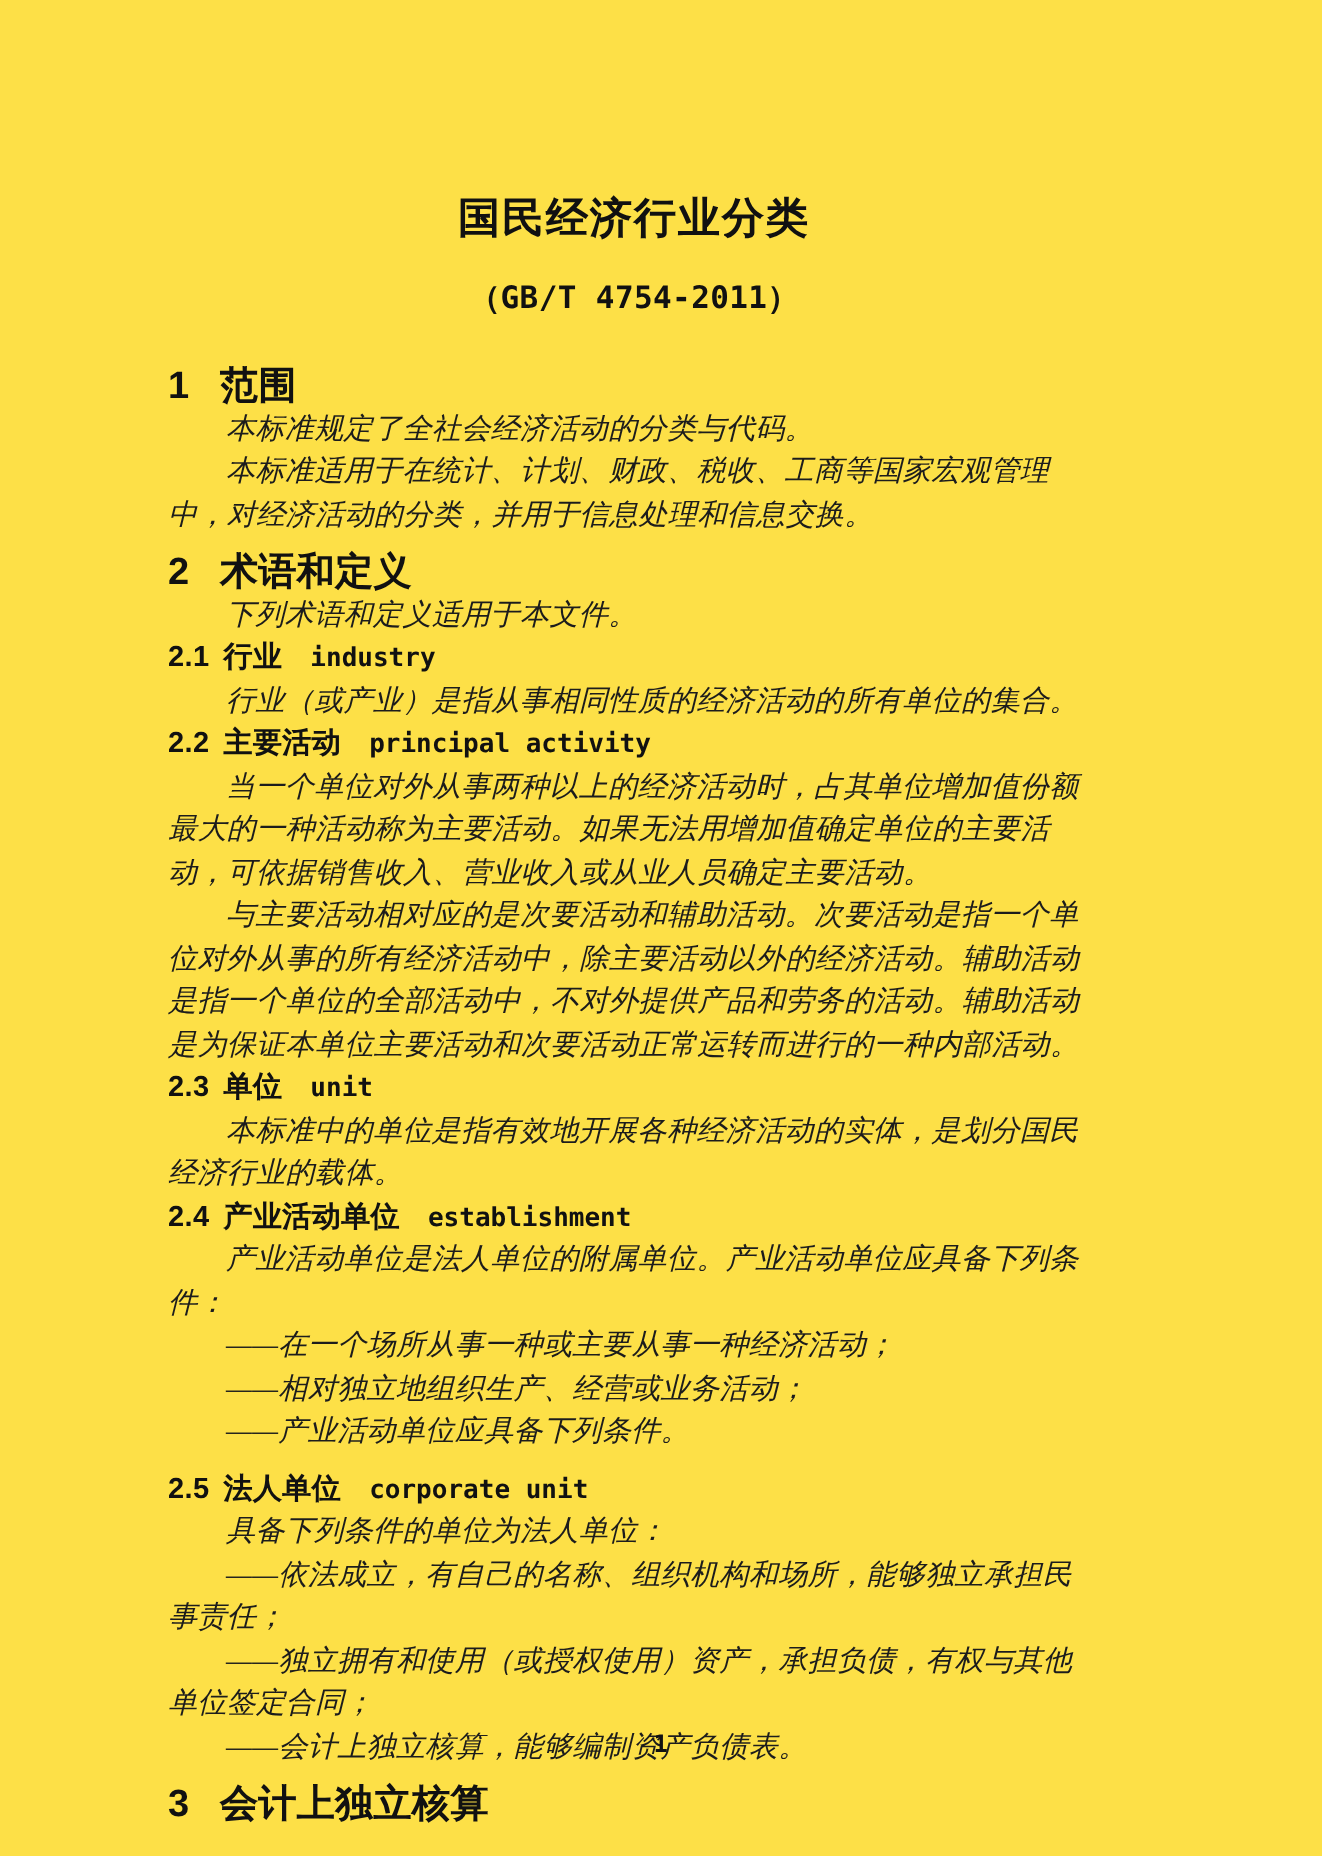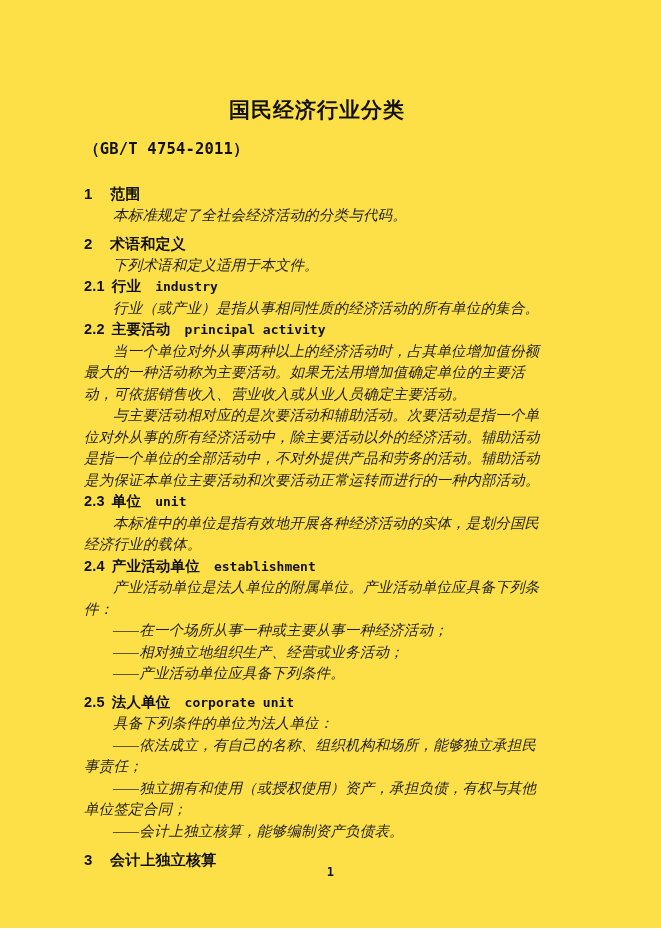--- a/index.html
+++ b/index.html
@@ -20,32 +20,32 @@
   .doc-title {
     text-align:center;
     font-family:"Liberation Sans","DejaVu Sans",sans-serif;
     font-weight:700;
     font-size:21px;
     line-height:24px;
     letter-spacing:1px;
     color:#111;
   }
   .doc-subtitle {
-    text-align:left;
+    text-align:center;
     font-family:"DejaVu Sans Mono","Liberation Mono",monospace;
     font-weight:700;
     font-size:15.5px;
     line-height:22px;
     margin-top:16px;
     color:#111;
   }
   .h-sec {
     font-family:"Liberation Sans","DejaVu Sans",sans-serif;
     font-weight:700;
-    font-size:15px;
+    font-size:19px;
     line-height:21.5px;
     color:#111;
   }
   .h-sec .num { display:inline-block; min-width:26px; }
   .h-sub {
     font-family:"Liberation Sans","DejaVu Sans",sans-serif;
     font-weight:700;
     font-size:14.5px;
     line-height:21.5px;
     color:#111;
@@ -76,20 +76,21 @@
 
 <div class="page">
 
   <div class="doc-title">国民经济行业分类</div>
   <div class="doc-subtitle">（GB/T 4754-2011）</div>
 
   <div class="h-sec mt-first">
     <span class="num">1</span><span>范围</span>
   </div>
   <p class="para">本标准规定了全社会经济活动的分类与代码。</p>
+  <p class="para">本标准适用于在统计、计划、财政、税收、工商等国家宏观管理中，对经济活动的分类，并用于信息处理和信息交换。</p>
 
   <div class="h-sec mt-gap">
     <span class="num">2</span><span>术语和定义</span>
   </div>
   <p class="para">下列术语和定义适用于本文件。</p>
 
   <div class="h-sub">
     <span class="subnum">2.1</span><span class="term">行业</span><span class="en">industry</span>
   </div>
   <p class="para">行业（或产业）是指从事相同性质的经济活动的所有单位的集合。</p>

